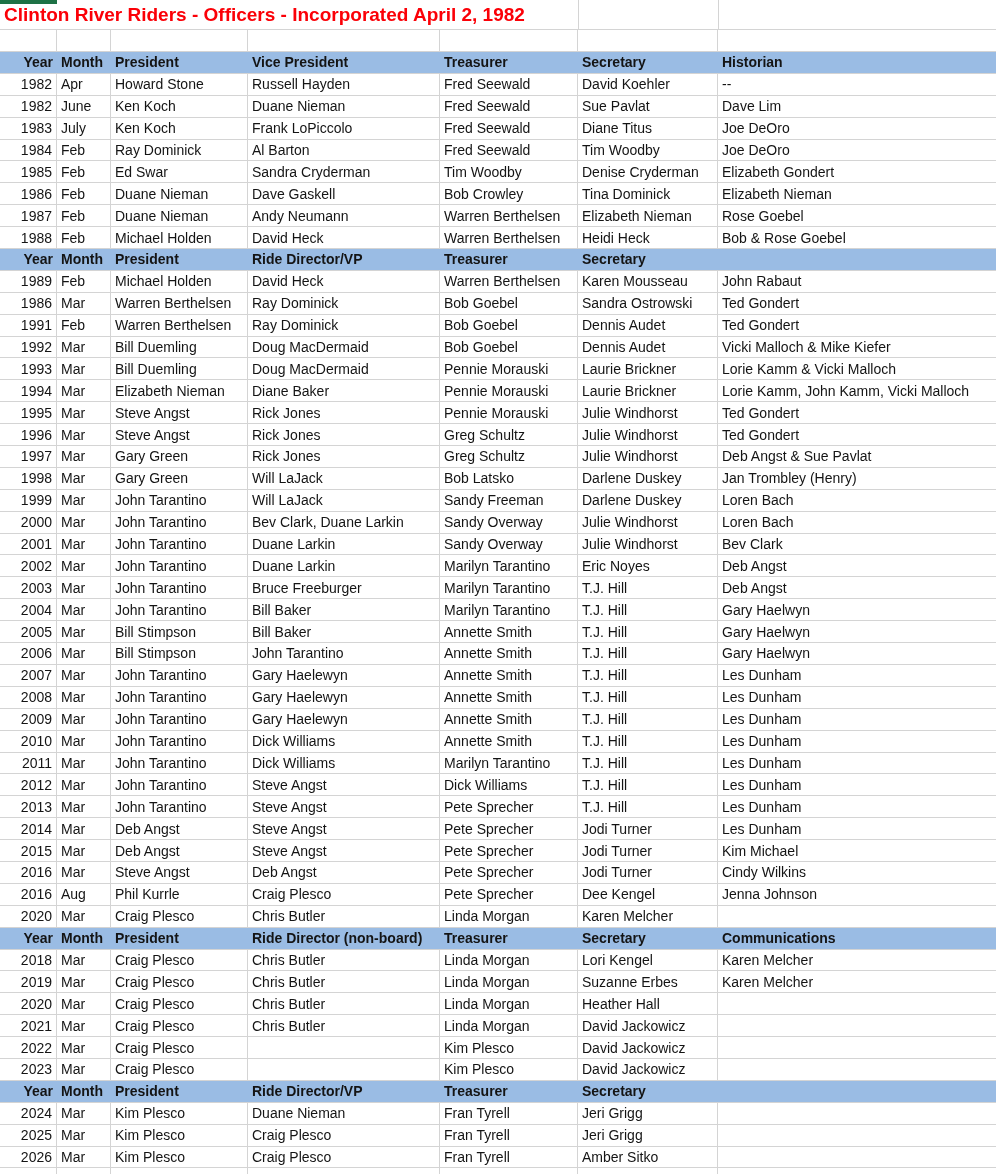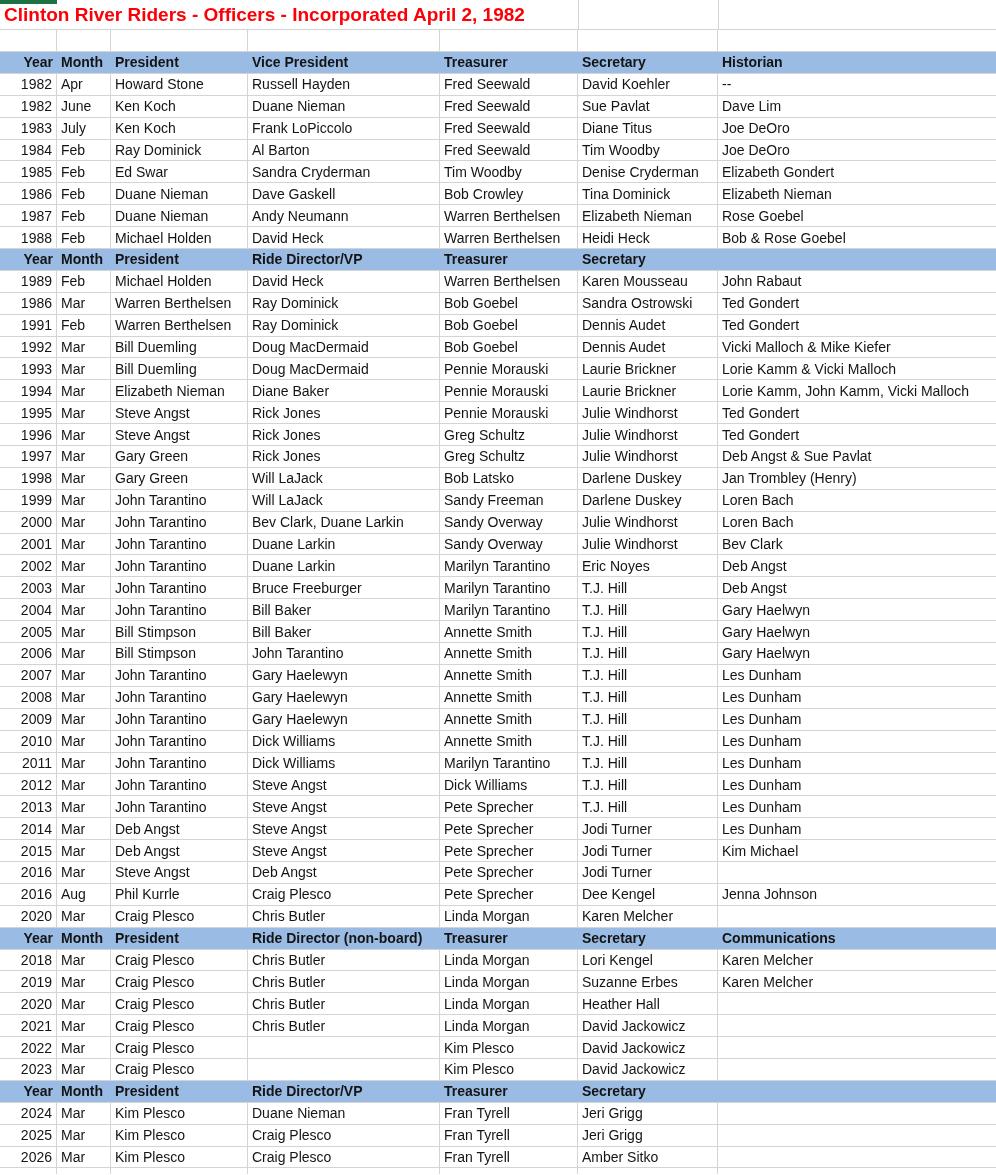--- a/index.html
+++ b/index.html
@@ -421,20 +421,21 @@
         <div class="cell c5">Jodi Turner</div>
         <div class="cell c6">Kim Michael</div>
       </div>
       <div class="row data-row">
         <div class="cell c0">2016</div>
         <div class="cell c1">Mar</div>
         <div class="cell c2">Steve Angst</div>
         <div class="cell c3">Deb Angst</div>
         <div class="cell c4">Pete Sprecher</div>
         <div class="cell c5">Jodi Turner</div>
+        <div class="cell c6">Cindy Wilkins</div>
       </div>
       <div class="row data-row">
         <div class="cell c0">2016</div>
         <div class="cell c1">Aug</div>
         <div class="cell c2">Phil Kurrle</div>
         <div class="cell c3">Craig Plesco</div>
         <div class="cell c4">Pete Sprecher</div>
         <div class="cell c5">Dee Kengel</div>
         <div class="cell c6">Jenna Johnson</div>
       </div>

